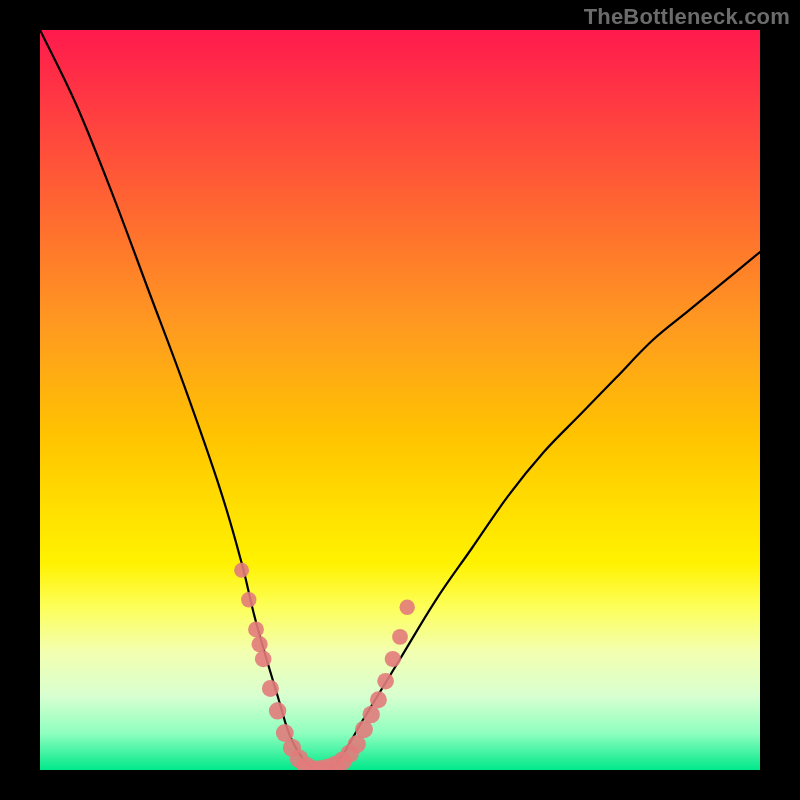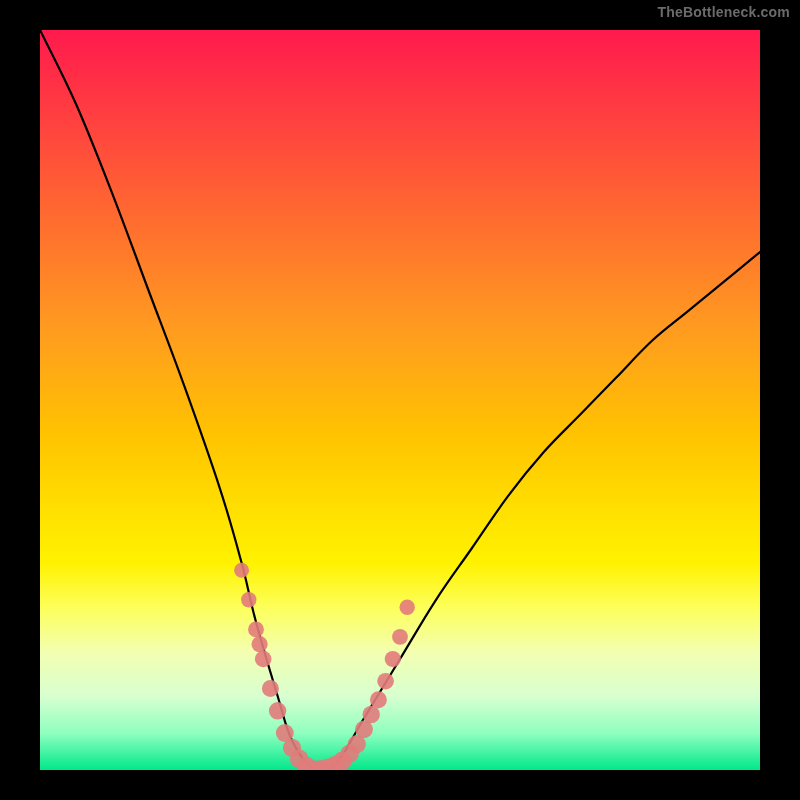--- a/index.html
+++ b/index.html
@@ -38,21 +38,21 @@
       #d8ffd0 90%,
       #8fffbf 95%,
       #00e88a 100%
     );
   }
   .watermark {
     position: absolute;
     top: 4px;
     right: 10px;
     font-family: Arial, Helvetica, sans-serif;
-    font-size: 14px;
+    font-size: 22px;
     font-weight: 600;
     color: #6b6b6b;
     letter-spacing: 0.2px;
   }
   svg.curve {
     position: absolute;
     top: 0;
     left: 0;
     width: 720px;
     height: 740px;

